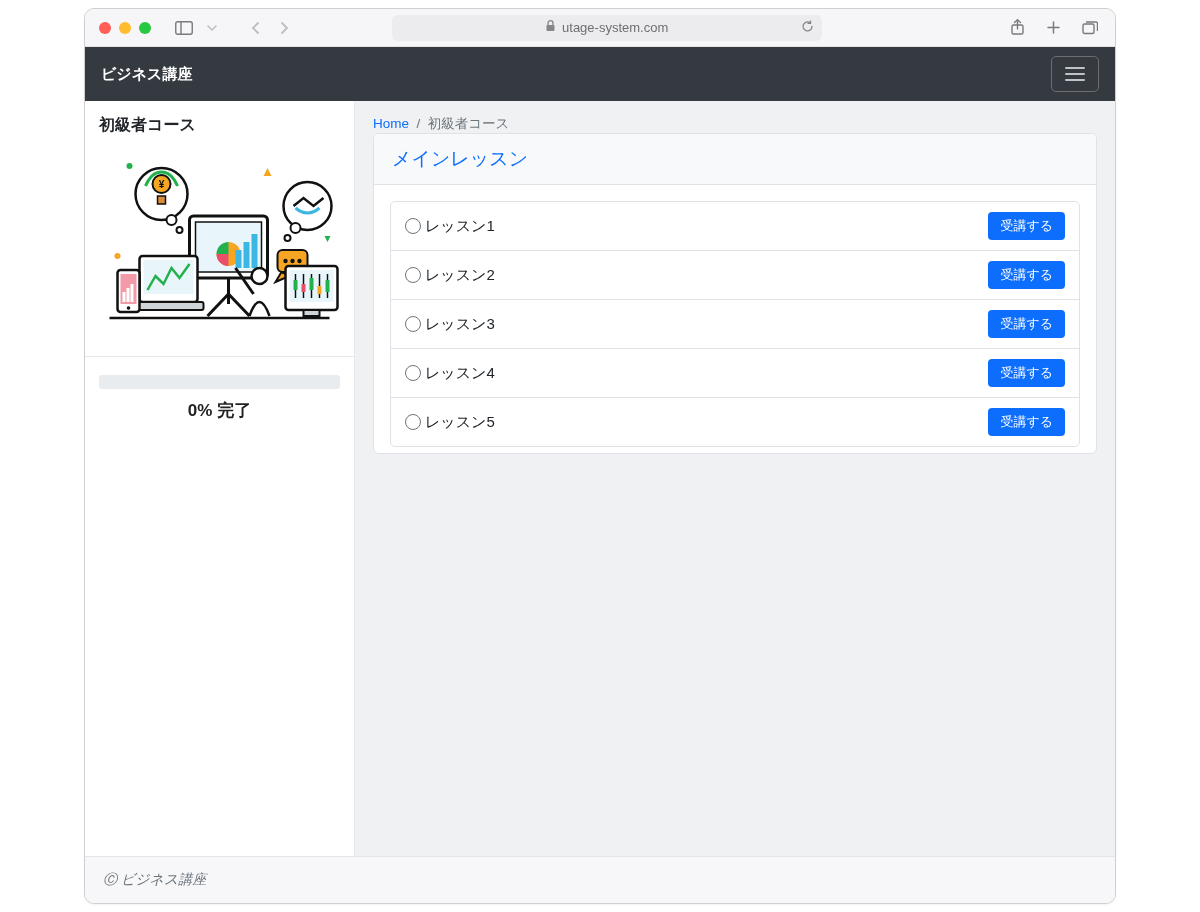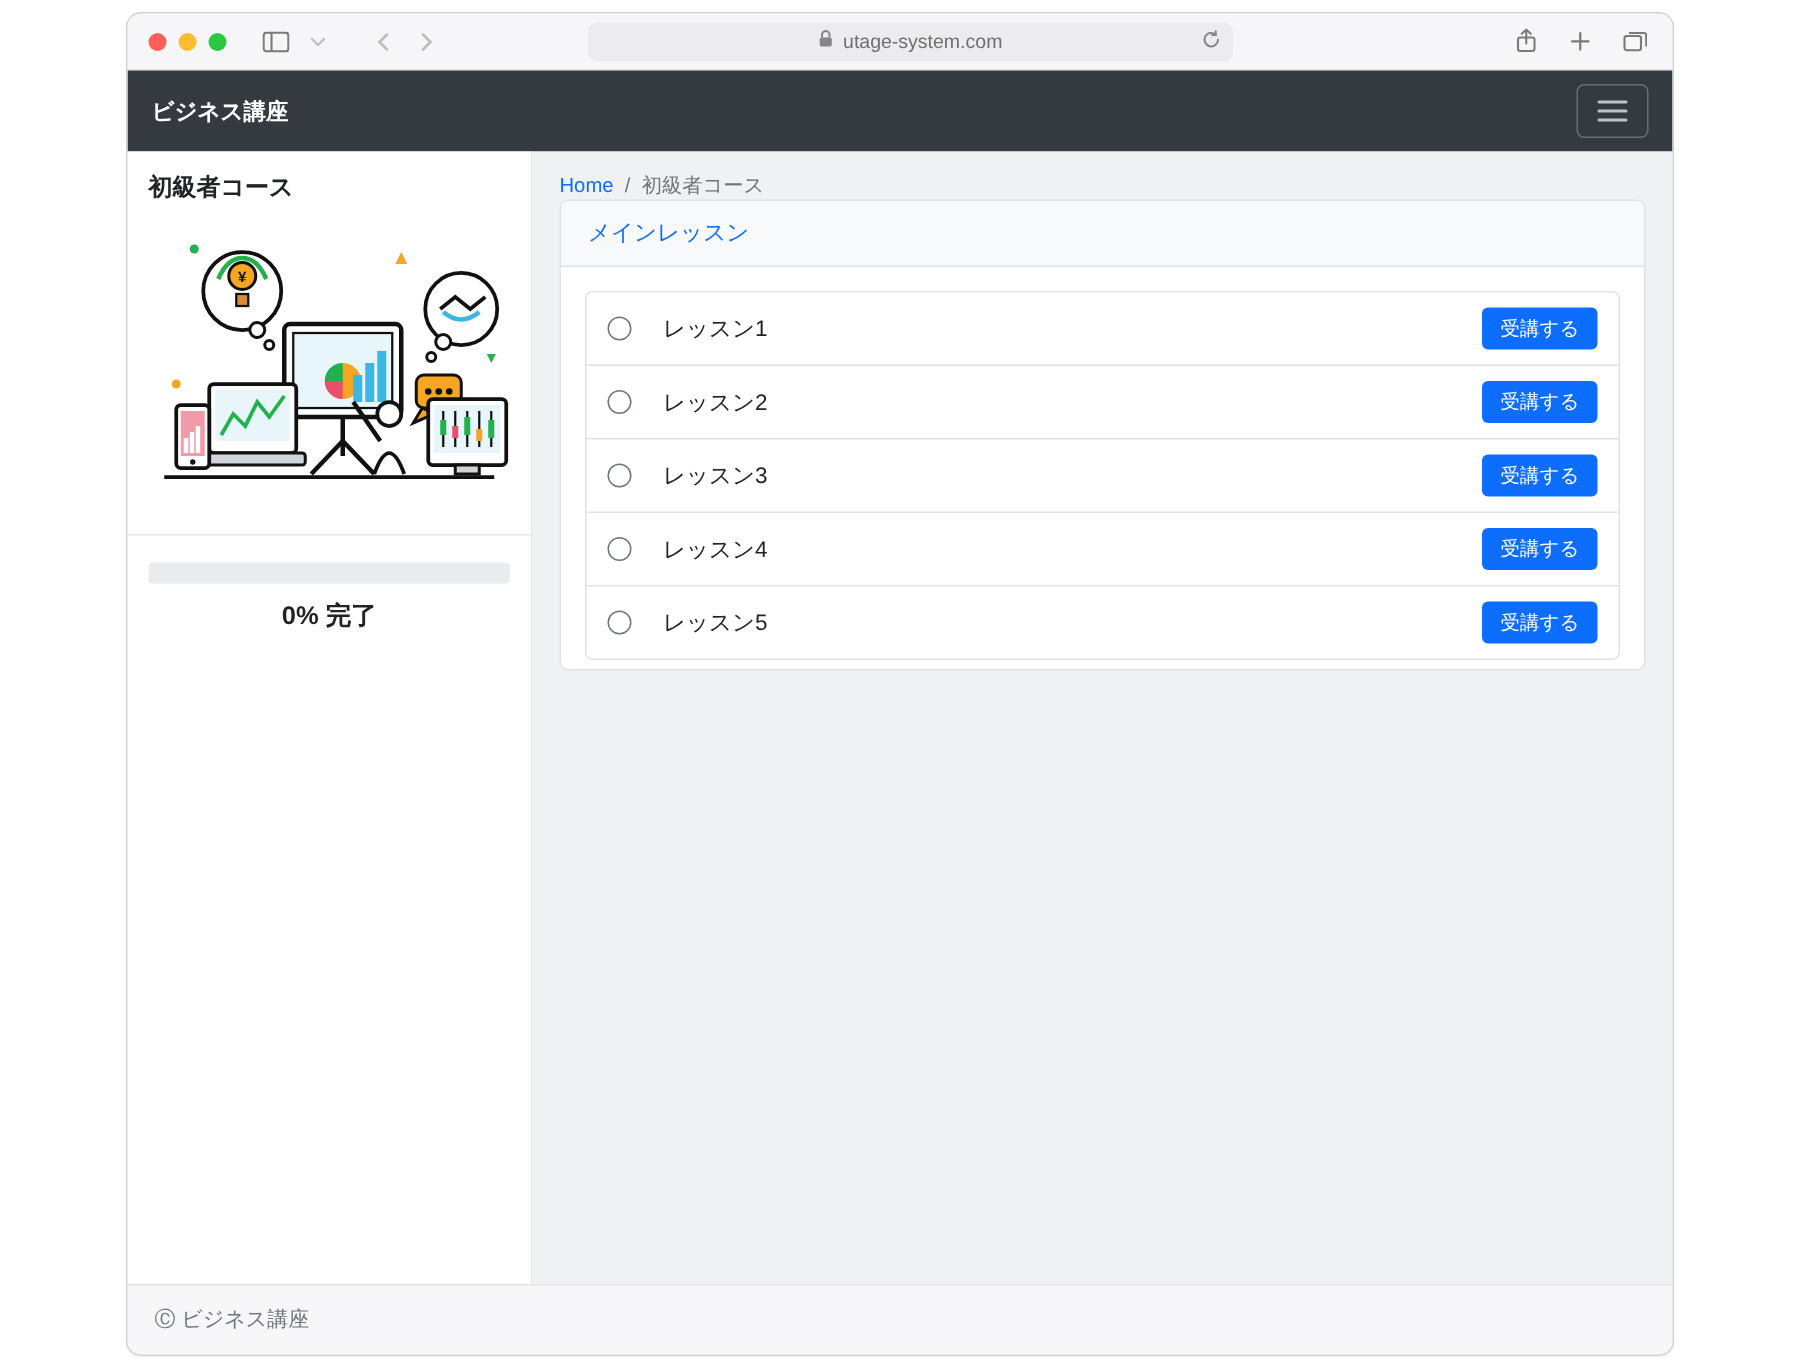--- a/index.html
+++ b/index.html
@@ -107,53 +107,54 @@
     background: #fff;
     border: 1px solid #dfe3e7;
     border-radius: 6px;
     overflow: hidden;
   }
   .card-header {
     background: #f8f9fa;
     padding: 12px 18px;
     border-bottom: 1px solid #dfe3e7;
     color: #0d6efd;
-    font-size: 15px;
+    font-size: 19px;
   }
   .card-body { padding: 16px 16px 6px 16px; }
   .lesson-list { border: 1px solid #dfe3e7; border-radius: 5px; }
   .lesson-row {
     display: flex;
     align-items: center;
     justify-content: space-between;
     padding: 10px 14px;
     border-bottom: 1px solid #dfe3e7;
   }
   .lesson-row:last-child { border-bottom: none; }
-  .lesson-left { display: flex; align-items: center; gap: 21px; }
+  .lesson-left { display: flex; align-items: center; gap: 4px; }
   .lesson-circle { width: 16px; height: 16px; border: 1.5px solid #6c757d; border-radius: 50%; flex: 0 0 auto; }
   .lesson-title { font-size: 15px; color: #212529; }
   .lesson-btn {
     background: #0d6efd;
     color: #fff;
     border: none;
     padding: 5px 12px;
     border-radius: 4px;
     font-size: 13px;
     cursor: pointer;
     text-align: right;
   }
   
   .footer {
     border-top: 1px solid #e4e4e6;
     padding: 14px 18px;
     background: #f7f7f9;
     color: #6c757d;
     font-size: 14px;
     flex: 0 0 auto;
+    font-style: italic;
   }
 </style>
 </head>
 <body>
 
 <div class="window-frame">
   <div class="window">
 
     <div class="browser-toolbar">
       <div class="traffic">

